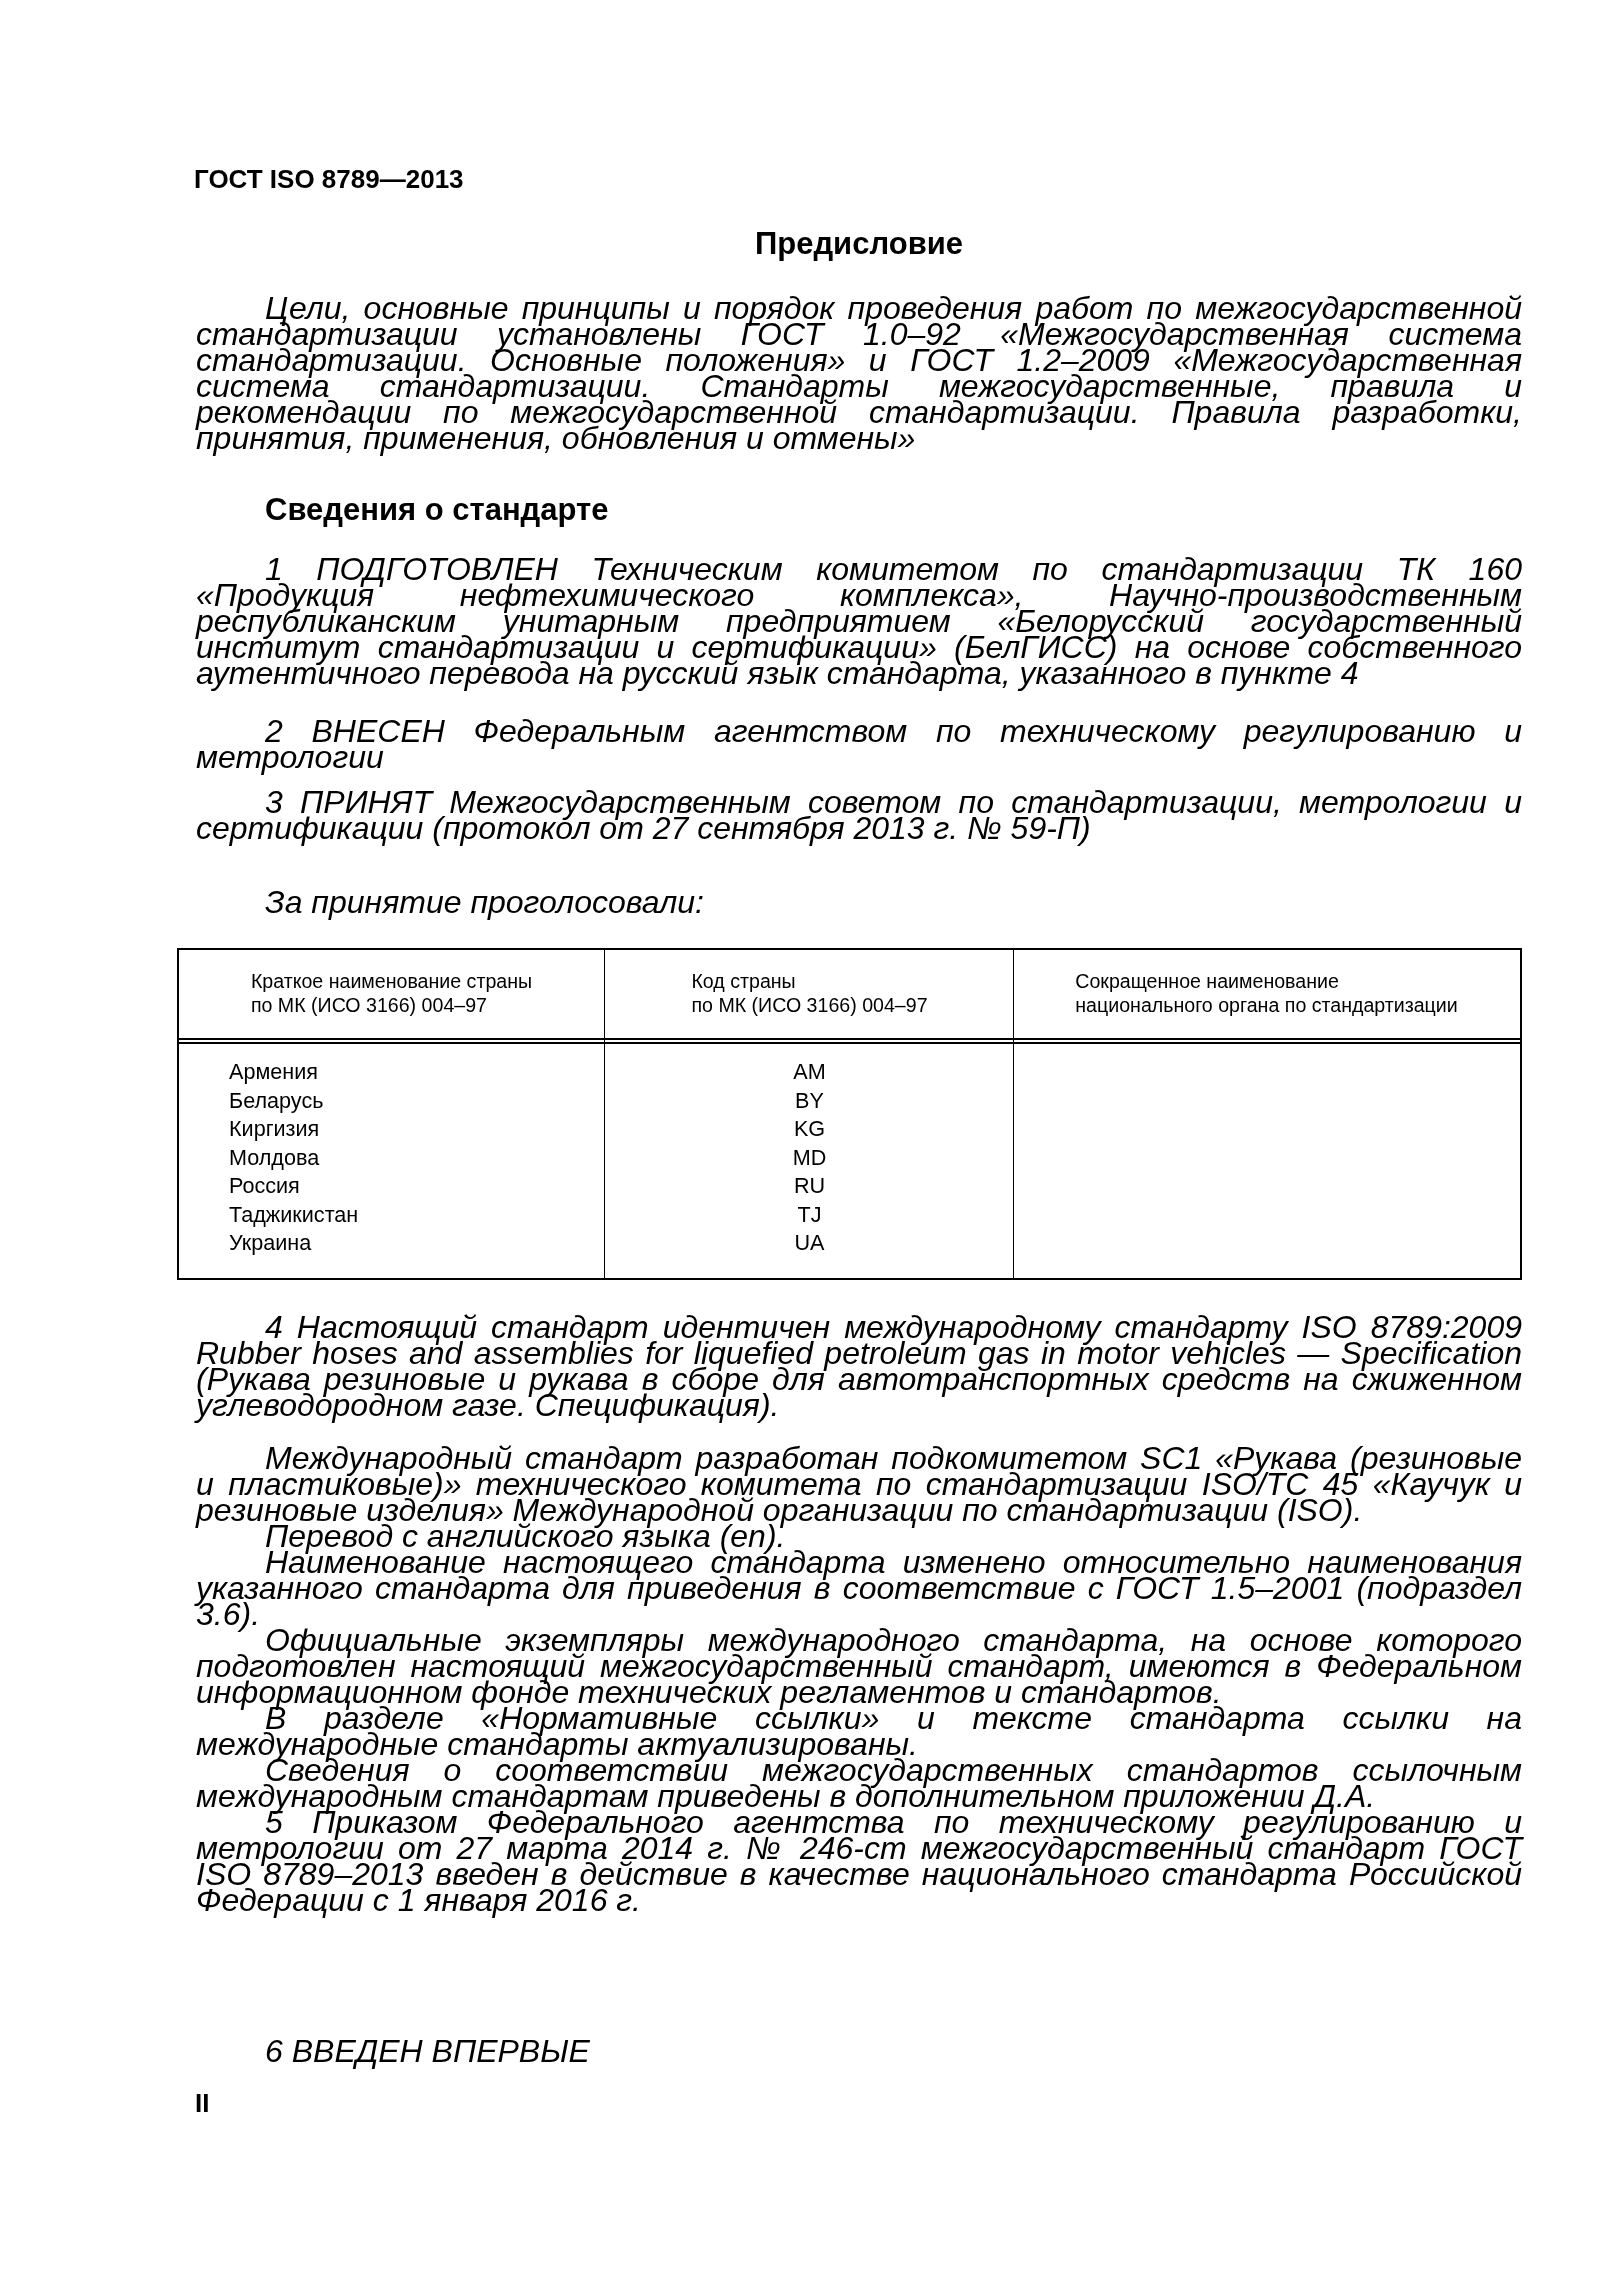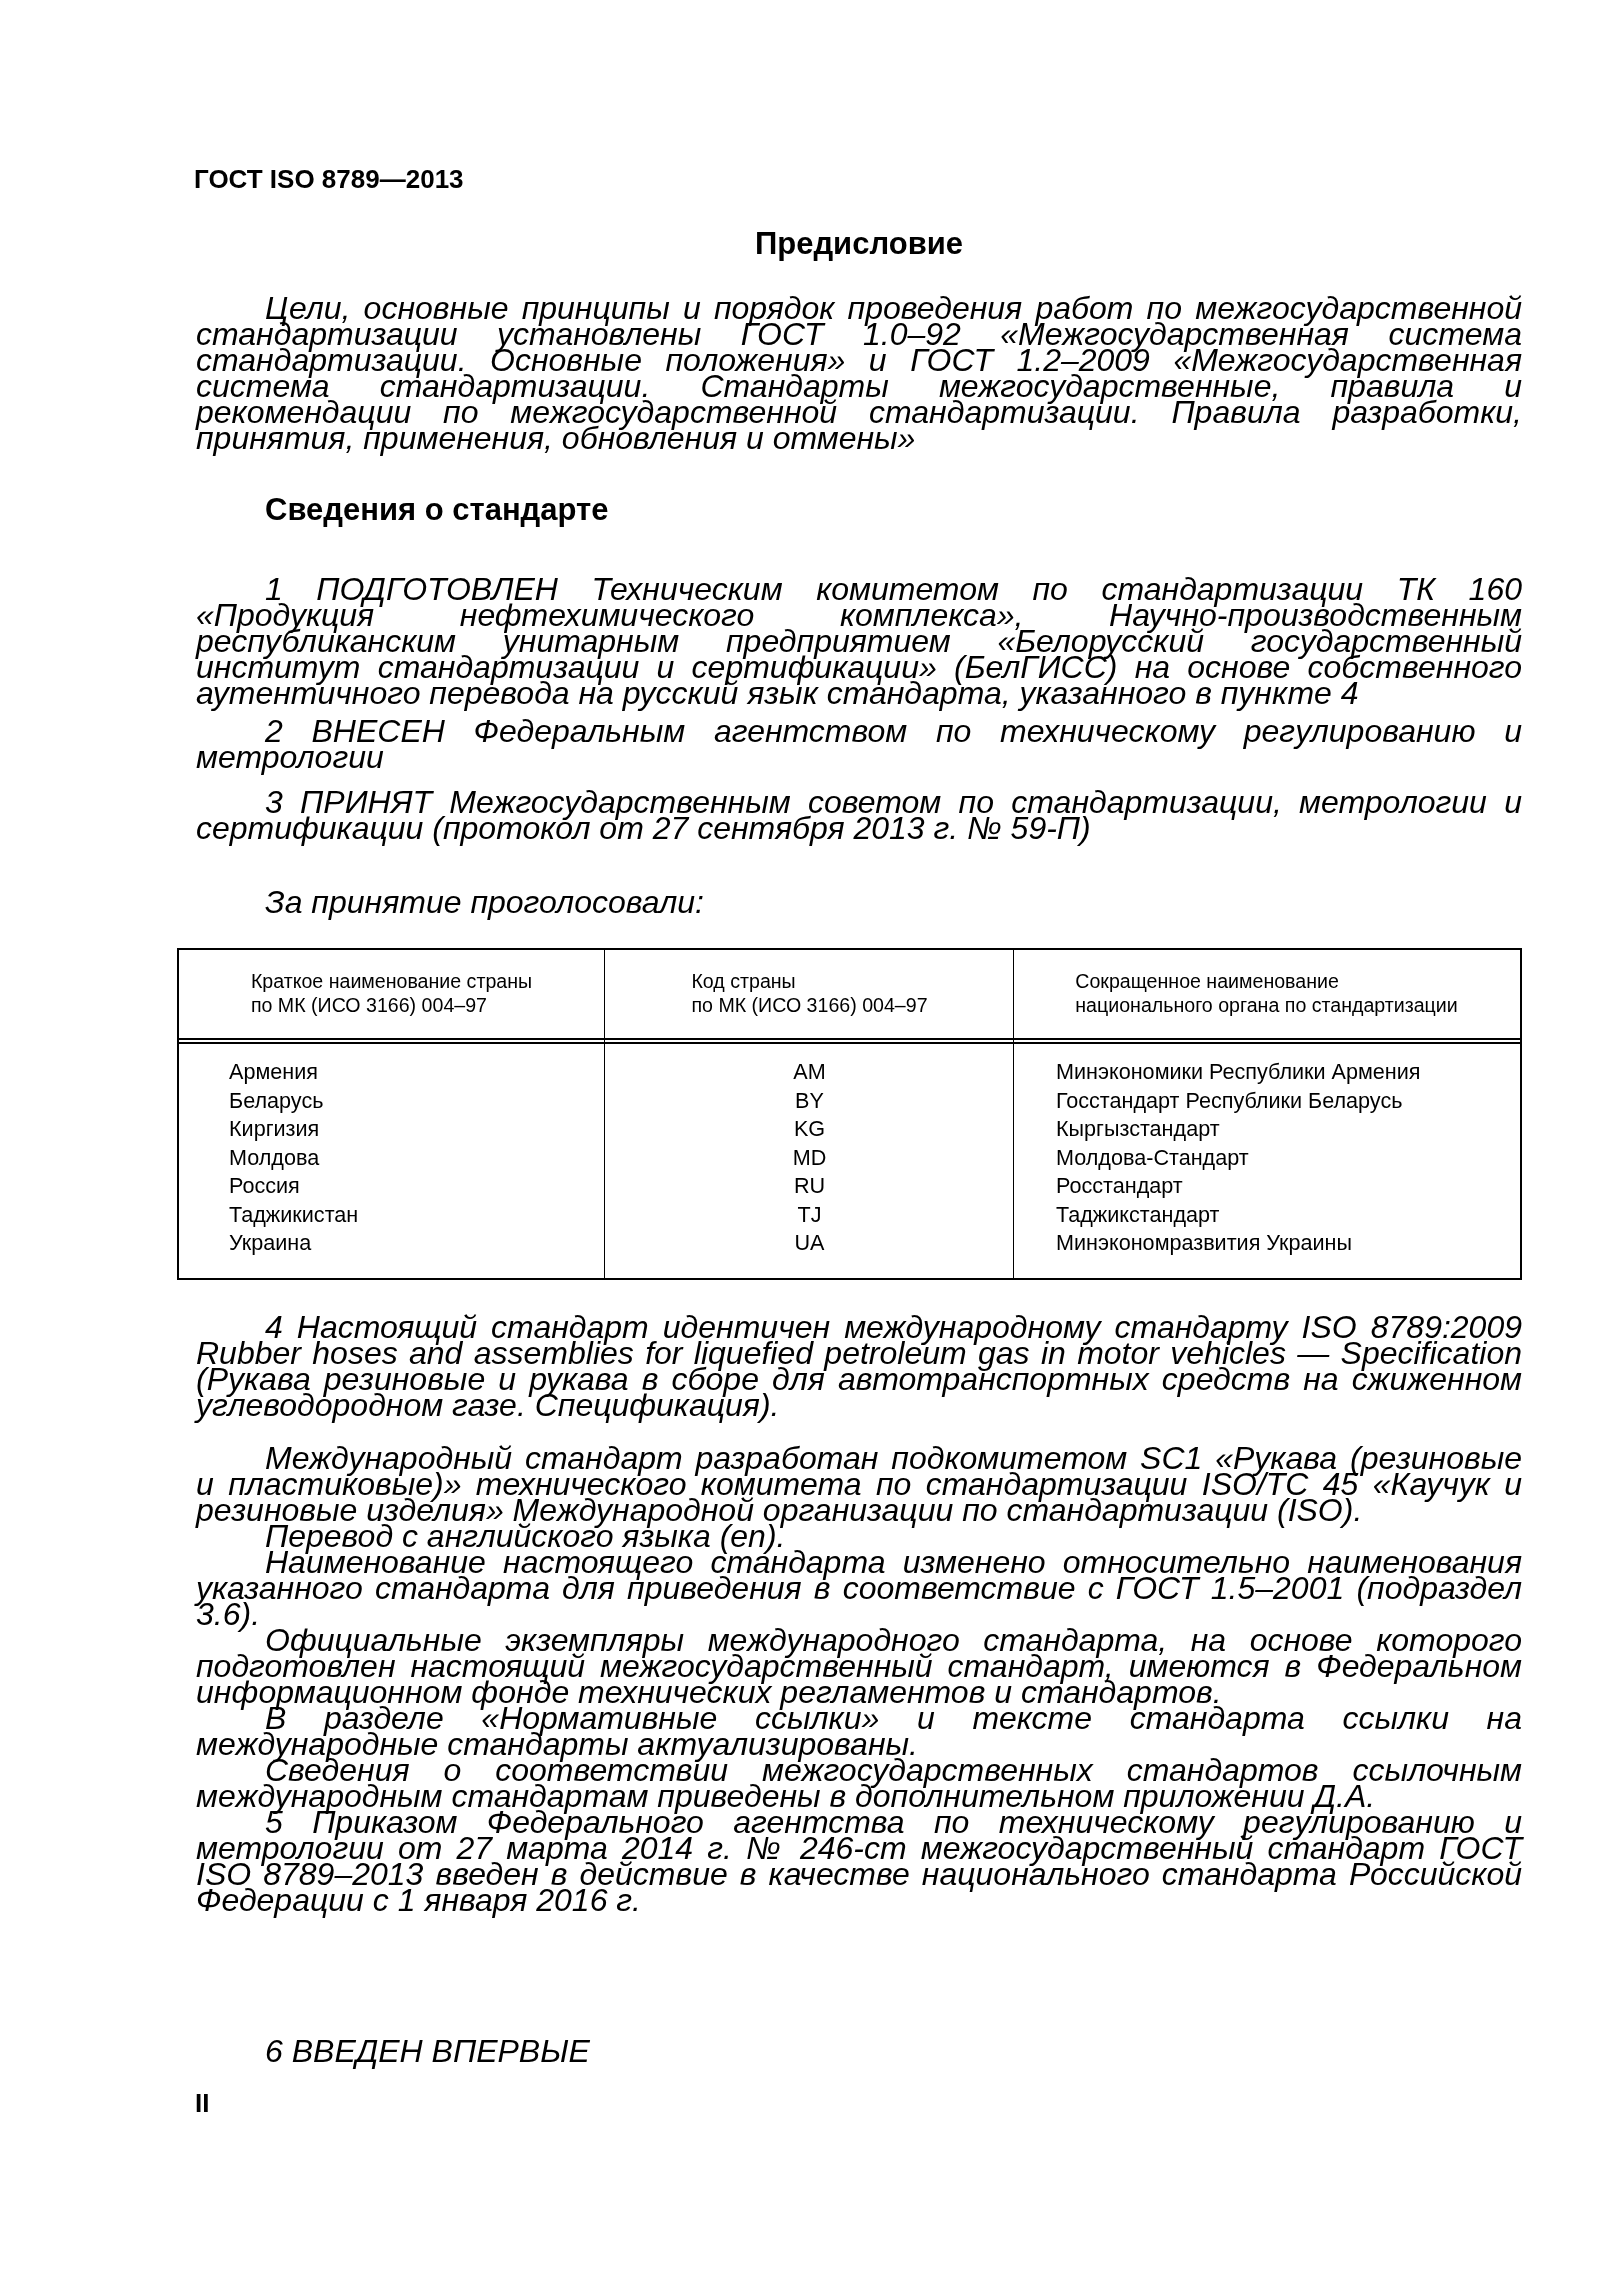--- a/index.html
+++ b/index.html
@@ -32,21 +32,21 @@
 <div class="abs doc-code">ГОСТ ISO 8789—2013</div>
 
 <div class="abs title">Предисловие</div>
 
 <div class="abs para-block" style="top:295px">
   <p class="last-free">Цели, основные принципы и порядок проведения работ по межгосударственной стандартизации установлены ГОСТ 1.0–92 «Межгосударственная система стандартизации. Основные положения» и ГОСТ 1.2–2009 «Межгосударственная система стандартизации. Стандарты межгосударственные, правила и рекомендации по межгосударственной стандартизации. Правила разработки, принятия, применения, обновления и отмены»</p>
 </div>
 
 <div class="abs section-title">Сведения о стандарте</div>
 
-<div class="abs para-block" style="top:576px">
+<div class="abs para-block" style="top:556px">
   <p class="last-free">1 ПОДГОТОВЛЕН Техническим комитетом по стандартизации ТК 160 «Продукция нефтехимического комплекса», Научно-производственным республиканским унитарным предприятием «Белорусский государственный институт стандартизации и сертификации» (БелГИСС) на основе собственного аутентичного перевода на русский язык стандарта, указанного в пункте 4</p>
 </div>
 
 <div class="abs para-block" style="top:718px">
   <p class="last-free">2 ВНЕСЕН Федеральным агентством по техническому регулированию и метрологии</p>
 </div>
 
 <div class="abs para-block" style="top:789px">
   <p class="last-free">3 ПРИНЯТ Межгосударственным советом по стандартизации, метрологии и сертификации (протокол от 27 сентября 2013 г. № 59-П)</p>
 </div>
@@ -93,29 +93,20 @@
     </div>
     <div class="vt-bcol" style="left:427px; width:407px; text-align:center;">
       <div>AM</div>
       <div>BY</div>
       <div>KG</div>
       <div>MD</div>
       <div>RU</div>
       <div>TJ</div>
       <div>UA</div>
     </div>
-    <div class="vt-bcol" style="left:877px; width:458px;">
-      <div>Минэкономики Республики Армения</div>
-      <div>Госстандарт Республики Беларусь</div>
-      <div>Кыргызстандарт</div>
-      <div>Молдова-Стандарт</div>
-      <div>Росстандарт</div>
-      <div>Таджикстандарт</div>
-      <div>Минэкономразвития Украины</div>
-    </div>
   </div>
 </div>
 
 <div class="abs para-block" style="top:1314px">
   <p class="last-free">4 Настоящий стандарт идентичен международному стандарту ISO 8789:2009 Rubber hoses and assemblies for liquefied petroleum gas in motor vehicles — Specification (Рукава резиновые и рукава в сборе для автотранспортных средств на сжиженном углеводородном газе. Спецификация).</p>
 </div>
 
 <div class="abs para-block" style="top:1445px">
   <p class="last-free">Международный стандарт разработан подкомитетом SC1 «Рукава (резиновые и пластиковые)» технического комитета по стандартизации ISO/TC 45 «Каучук и резиновые изделия» Международной организации по стандартизации (ISO).</p>
   <p class="last-free">Перевод с английского языка (en).</p>

